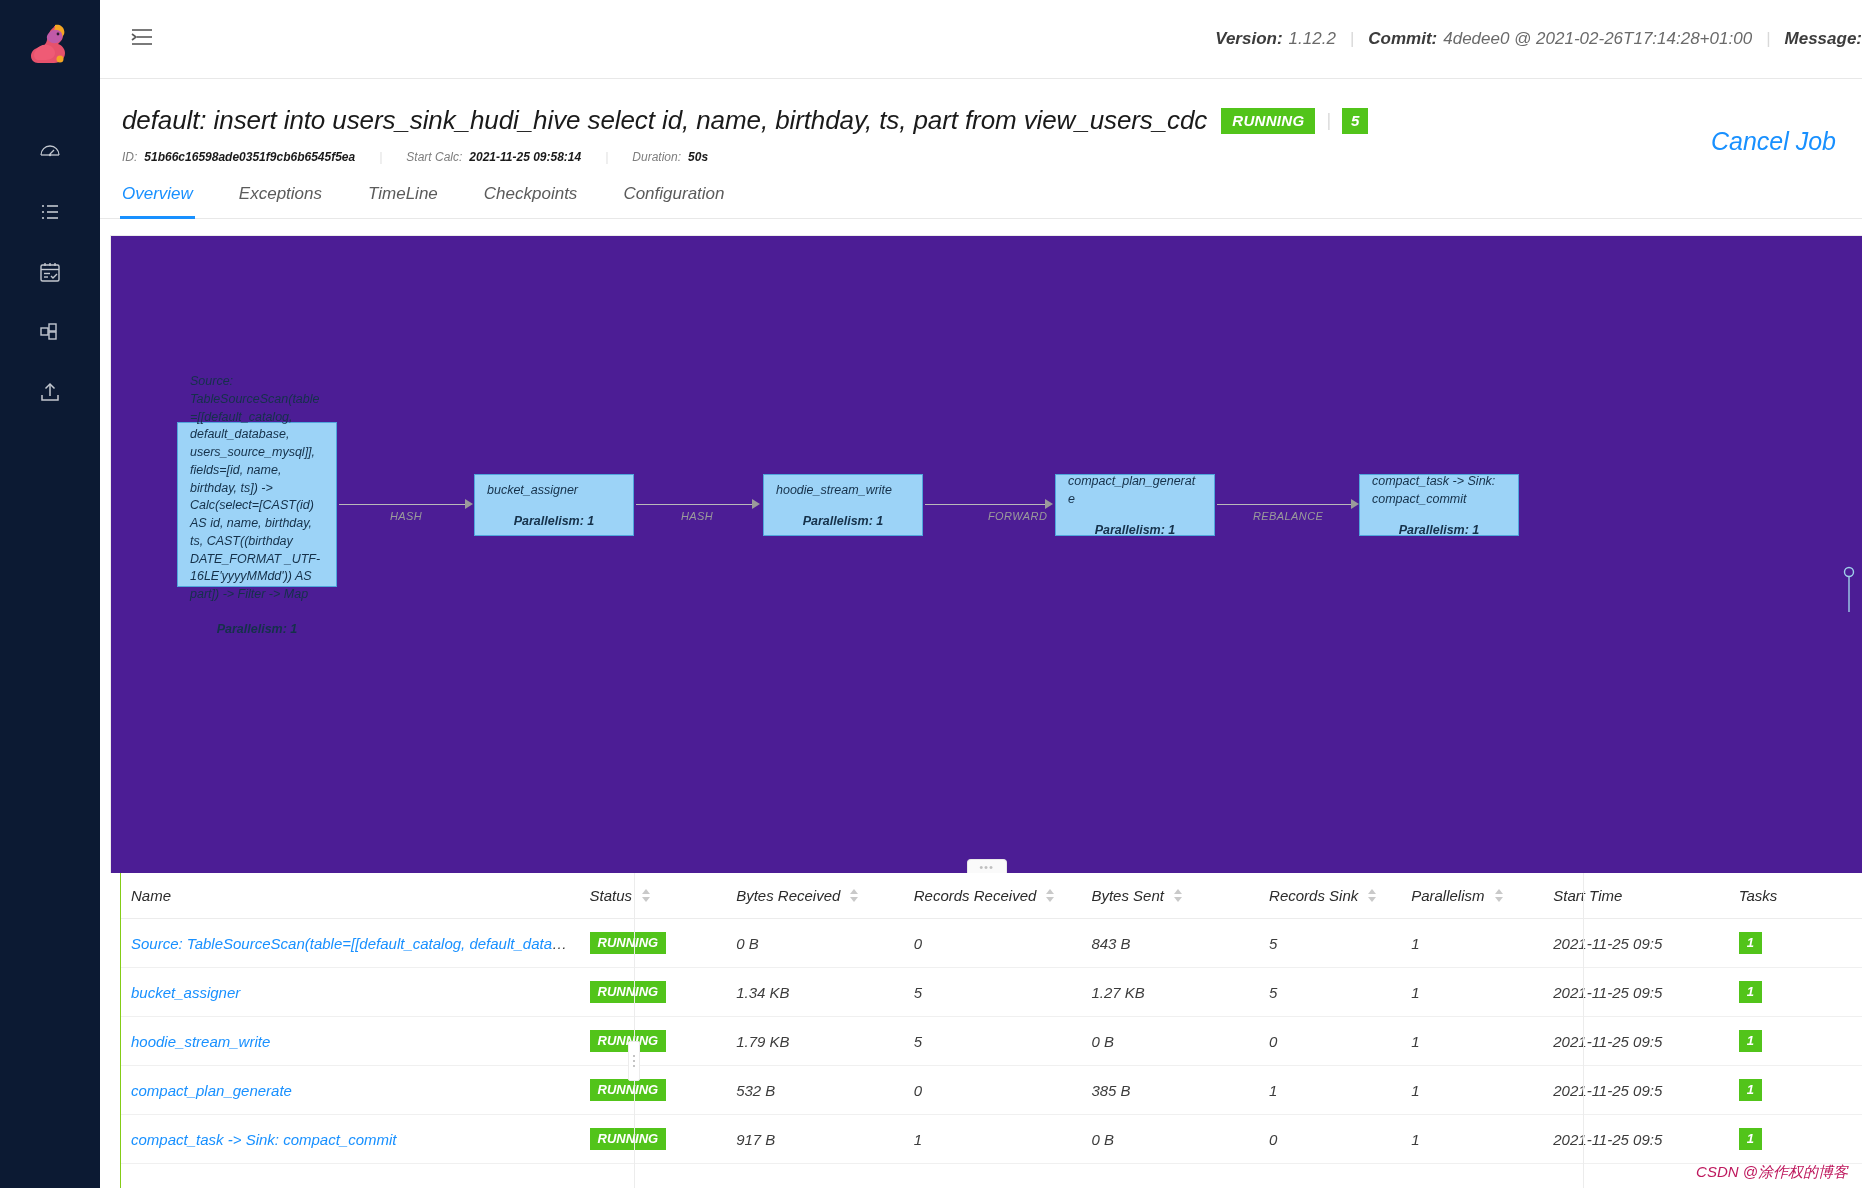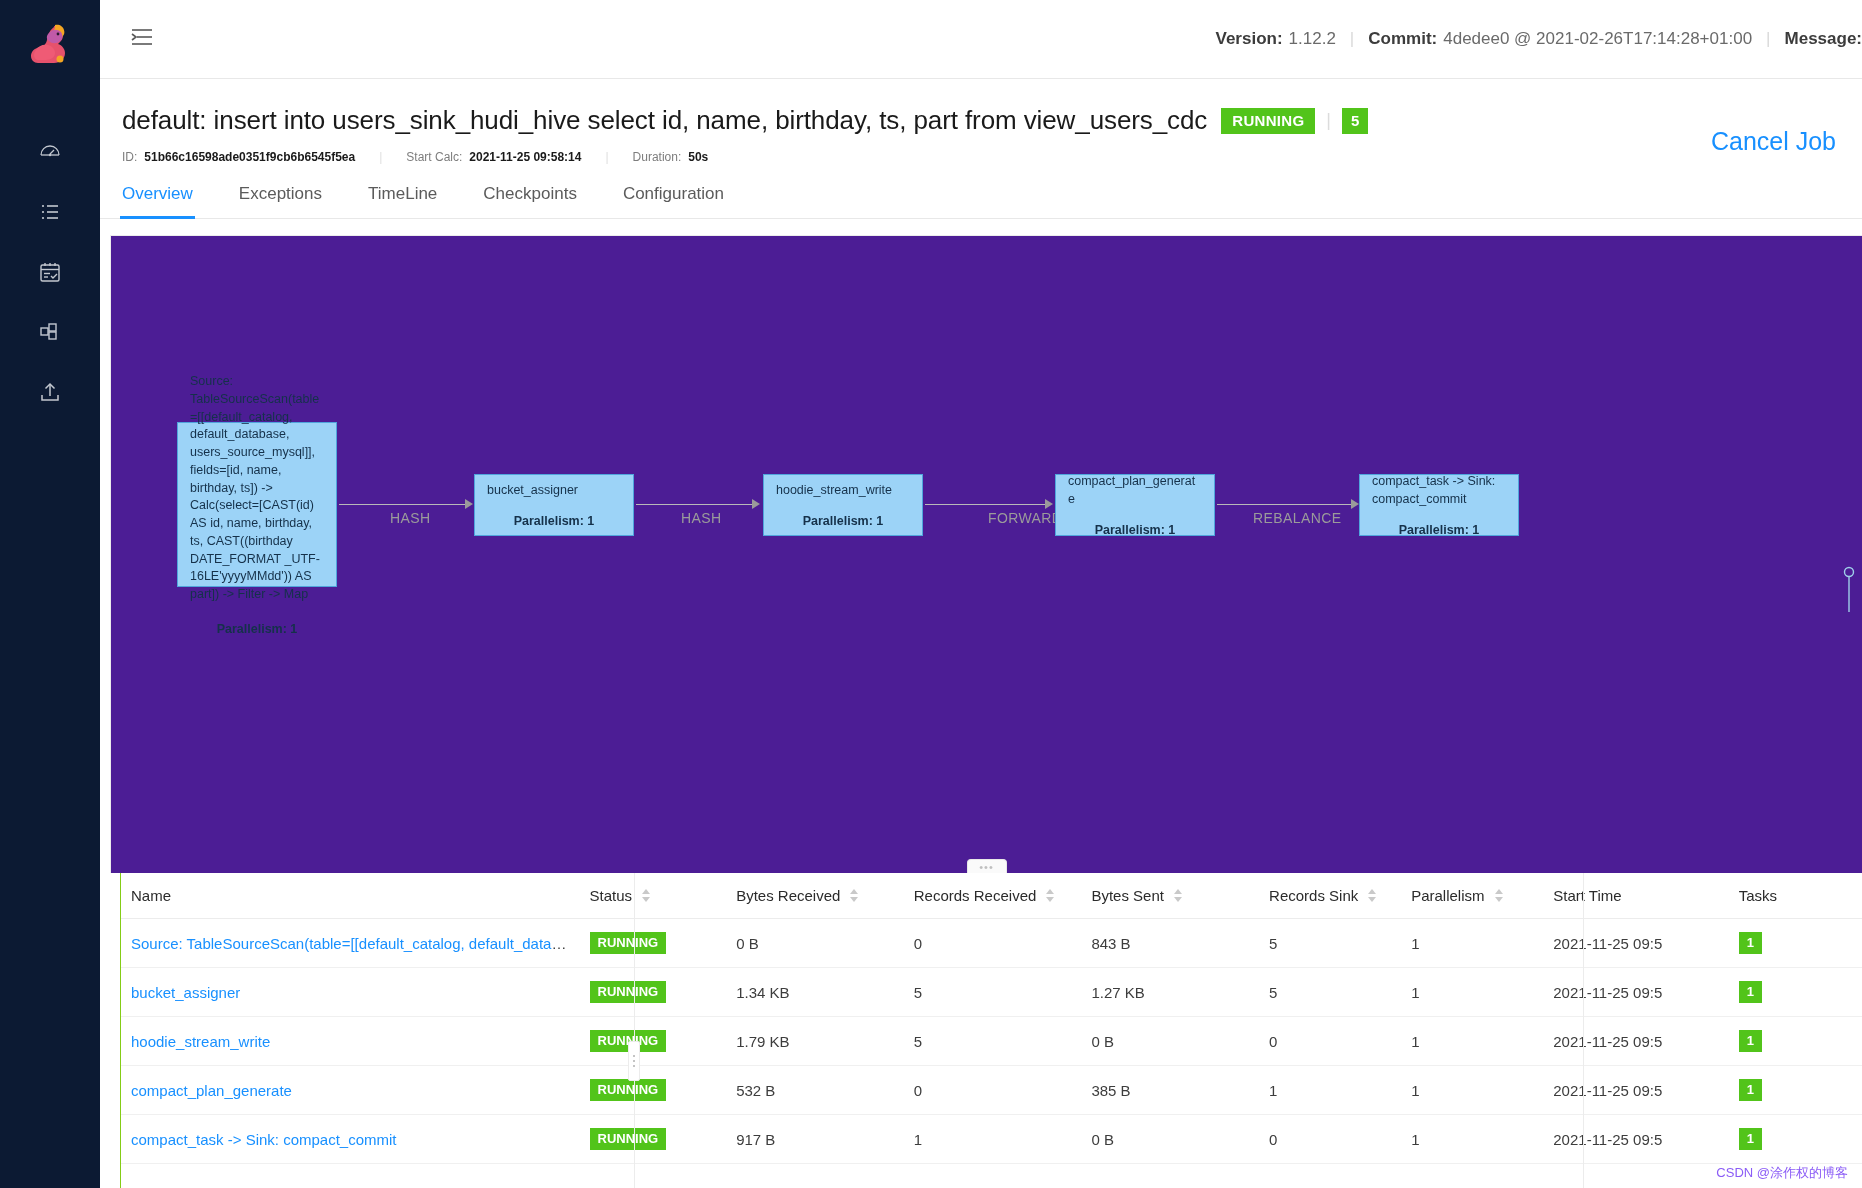--- a/index.html
+++ b/index.html
@@ -3,21 +3,21 @@
 <meta charset="utf-8">
 <title>Apache Flink Dashboard</title>
 <style>
   * { box-sizing: border-box; margin: 0; padding: 0; }
   html, body {
     width: 1862px; height: 1188px;
     font-family: "Liberation Sans", sans-serif;
     background: #ffffff;
     overflow: hidden;
   }
-  #app { position: relative; width: 1862px; height: 940px; display: flex; }
+  #app { position: relative; width: 1862px; height: 940px; display: flex; font-style: italic; }
 
   
   .sidebar {
     width: 100px; height: 1188px;
     background: #0c1a33;
     flex: 0 0 100px;
     display: flex; flex-direction: column; align-items: center;
   }
   .logo { margin-top: 14px; width: 60px; height: 60px; display:flex; align-items:center; justify-content:center; }
   .nav { margin-top: 48px; width: 100%; display: flex; flex-direction: column; align-items: center; }
@@ -118,21 +118,21 @@
   .edge { position: absolute; height: 1px; background: #b9b9b9; }
   .edge-arrow {
     position: absolute;
     width: 0; height: 0;
     border-top: 5px solid transparent;
     border-bottom: 5px solid transparent;
     border-left: 8px solid #9a9a9a;
   }
   .edge-label {
     position: absolute;
-    font-size: 14px; color: #9b9b9b; letter-spacing: 0.4px;
+    font-size: 11px; color: #9b9b9b; letter-spacing: 0.4px;
     white-space: nowrap;
   }
   .minimap-handle {
     position: absolute; right: 6px; top: 330px;
     width: 14px; height: 48px;
   }
 
   
   .splitter {
     position: absolute;
@@ -180,21 +180,21 @@
   }
   .drag-dots {
     position: absolute; left: 507px; top: 168px;
     width: 12px; height: 40px; background: #fff; border: 1px solid #ececec; border-radius: 2px;
     display:flex; flex-direction: column; align-items:center; justify-content:center; gap:3px;
     cursor: col-resize; z-index: 4;
   }
   .drag-dots span { width: 2px; height: 2px; background: #b0b0b0; border-radius: 50%; display:block; }
   .watermark {
     position: absolute; right: 14px; bottom: 6px;
-    font-size: 13px; color: #8b5cf6;
+    font-size: 15px; color: #be185d;
   }
 </style>
 </head>
 <body>
 
 <div id="app">
 
   <div class="sidebar">
     <div class="logo">
       <svg width="52" height="52" viewBox="0 0 52 52">

